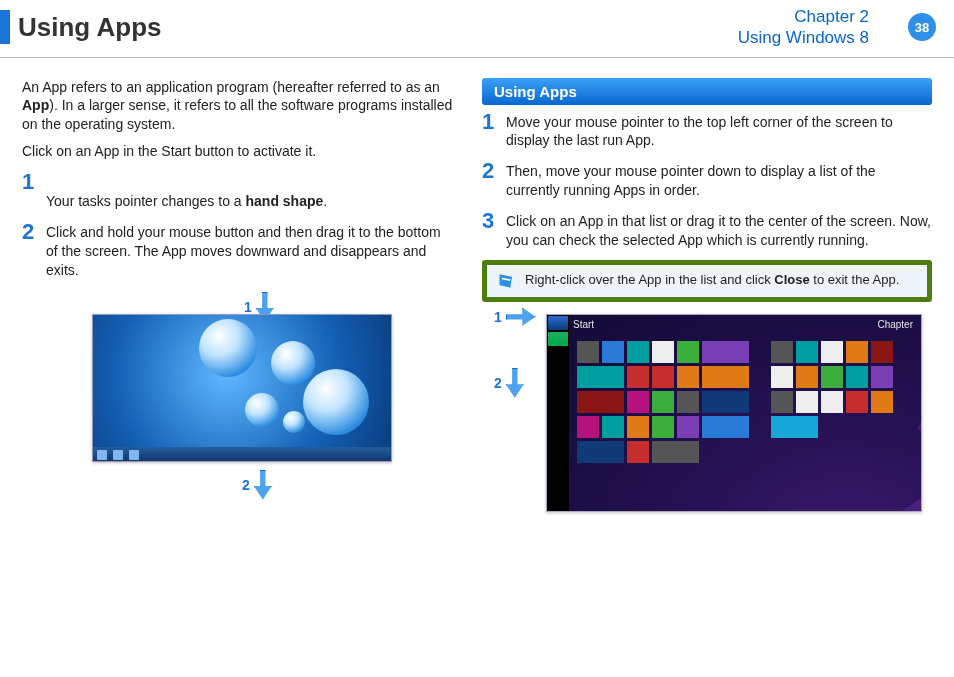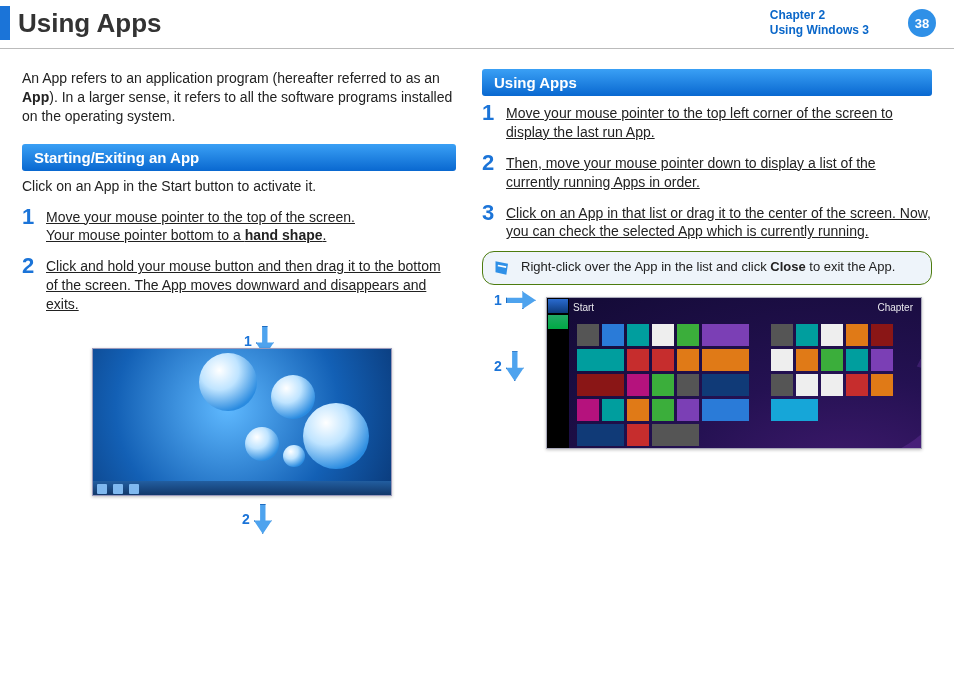--- a/index.html
+++ b/index.html
@@ -26,23 +26,23 @@
     background: #1b74d8;
     margin-right: 8px;
   }
   .page-title {
     font-size: 26px;
     font-weight: 700;
     color: #333;
     flex: 1;
   }
   .chapter-block {
-    text-align: left;
-    font-size: 12px;
-    font-weight: 700;
+    text-align: right;
+    font-size: 17px;
+    font-weight: 400;
     color: #0a67c9;
     line-height: 1.25;
     margin-right: 6px;
   }
   .page-badge {
     width: 28px; height: 28px;
     border-radius: 50%;
     background: #2f90e7;
     color: #fff;
     font-weight: 700;
@@ -83,26 +83,26 @@
     padding-bottom: 3px;
     margin: 14px 0 10px 0;
   }
   
   .step { display: flex; margin-bottom: 10px; line-height: 1.35; }
   .step-num {
     color: #1b74d8; font-weight: 700; font-size: 22px;
     width: 24px; flex: none;
     line-height: 1;
   }
-  .step-text { flex: 1; padding-top: 2px; text-decoration: underline; }
+  .step-text { flex: 1; padding-top: 2px; }
   
   .tip {
     background: #eef4fa;
-    border: 1px solid #4d7c0f;
-    border-radius: 12px;
+    border: 5px solid #4d7c0f;
+    border-radius: 3px;
     display: flex;
     padding: 6px 10px;
     gap: 8px;
     margin-top: 2px;
   }
   .tip-icon {
     width: 20px; height: 20px; flex: none;
     color: #2f90e7;
   }
   .tip-text { font-size: 13px; line-height: 1.35; }
@@ -159,21 +159,21 @@
     position: relative;
     width: 440px; height: 200px;
     margin-left: 10px;
     margin-top: 12px;
   }
   .side-callouts { position:absolute; left:0; top:0; }
   .sc1 { position:absolute; left: 2px; top: -6px; display:flex; align-items:center; gap:4px; color:#1b74d8; font-weight:700; font-size:14px;}
   .sc2 { position:absolute; left: 2px; top: 54px; display:flex; align-items:center; gap:4px; color:#1b74d8; font-weight:700; font-size:14px;}
   .fig-right {
     position:absolute; left: 54px; top:0;
-    width: 376px; height: 152px;
+    width: 376px; height: 198px;
     background: radial-gradient(ellipse at 80% 120%, #3f1a6e 0%, #241152 40%, #120a34 100%);
     border: 1px solid #aab;
     box-shadow: 0 1px 3px rgba(0,0,0,.25);
     overflow:hidden;
   }
   .start-header {
     display:flex; justify-content:space-between;
     color:#fff; font-size:10px; padding: 4px 8px 0 26px;
     opacity:.9;
   }
@@ -216,43 +216,42 @@
   }
 </style>
 </head>
 <body>
 
 <div class="header">
   <div class="blue-bar"></div>
   <div class="page-title">Using Apps</div>
   <div class="chapter-block">
     <div>Chapter 2</div>
-    <div>Using Windows 3</div>
+    <div>Using Windows 8</div>
   </div>
   <div class="page-badge">38</div>
 </div>
 
 <div class="cols">
 
   <div class="col">
     <div class="intro">
       <p>
         <span>An App refers to an application program (hereafter referred to as an </span><span class="bold">App</span><span>). In a larger sense, it refers to all the software programs installed on the operating system.</span>
       </p>
     </div>
 
-    <div class="pill">Starting/Exiting an App</div>
     <div class="sub">Click on an App in the Start button to activate it.</div>
 
 
     <div class="step">
       <div class="step-num">1</div>
       <div class="step-text">
-        <span> Move your mouse pointer to the top of the screen.</span><br>
-        <span>Your mouse pointer bottom to a </span><span class="bold">hand shape</span><span>.</span>
+        <br>
+        <span>Your tasks pointer changes to a </span><span class="bold">hand shape</span><span>.</span>
       </div>
     </div>
 
     <div class="step">
       <div class="step-num">2</div>
       <div class="step-text">Click and hold your mouse button and then drag it to the bottom of the screen. The App moves downward and disappears and exits.</div>
     </div>
 
     <div class="figure-wrap fig-left">
       <div class="callout co-1">

